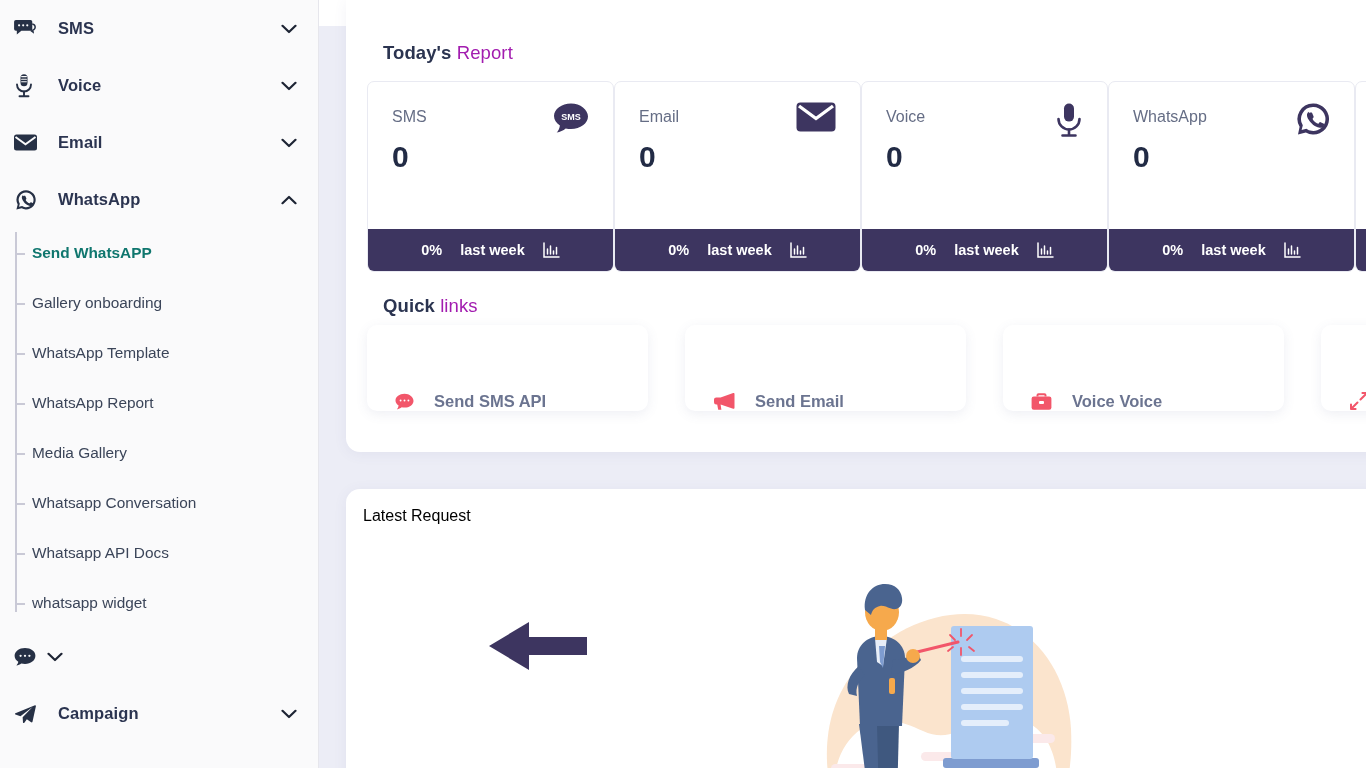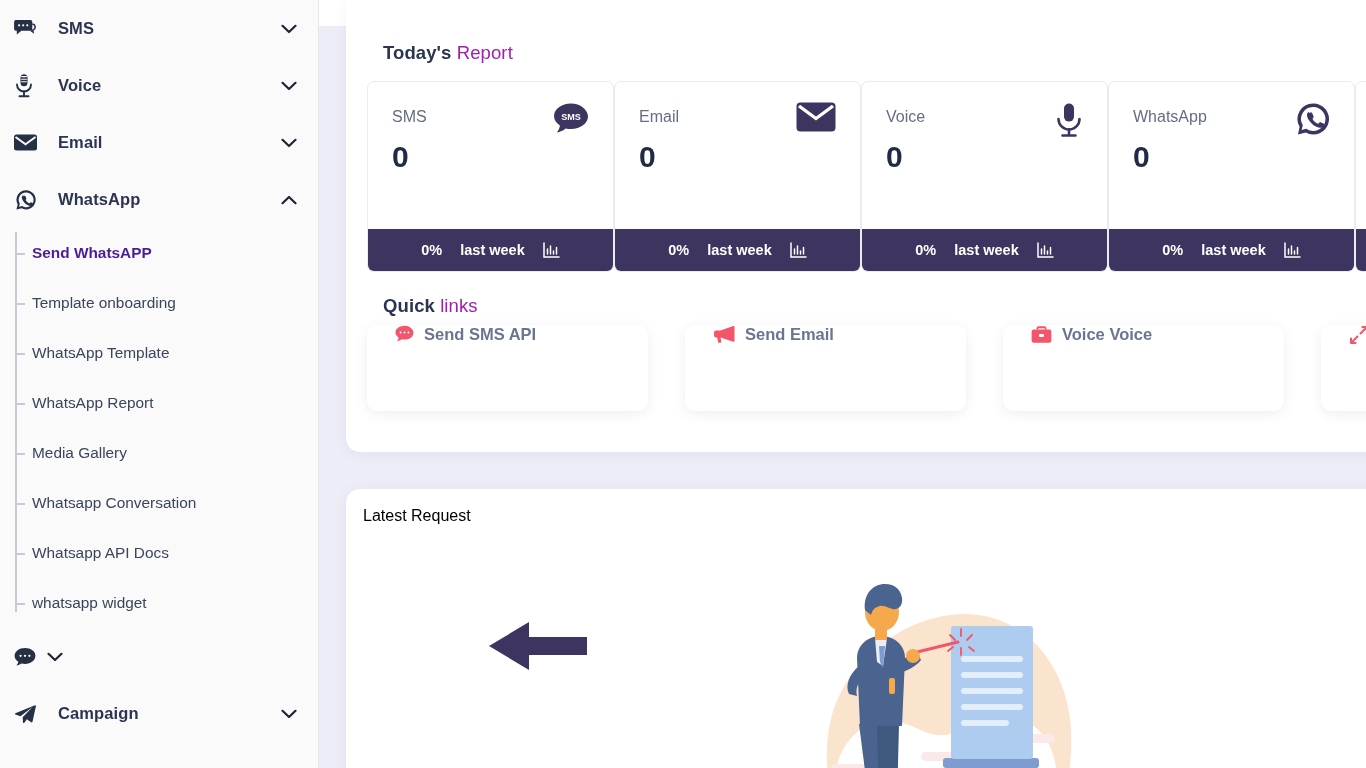--- a/index.html
+++ b/index.html
@@ -69,21 +69,21 @@
     position: absolute;
     left: 1px; top: 50%;
     width: 10px; height: 2px;
     background: #c9c9d6;
   }
   .sub-label {
     font-size: 15.4px;
     color: #3b4559;
     white-space: nowrap;
   }
-  .sub-item.active .sub-label { font-weight: 700; color: #4c1d95; }
+  .sub-item.active .sub-label { font-weight: 700; color: #0f766e; }
 
   
   #main {
     flex: 1 1 auto;
     height: 768px;
     background: #ecedf6;
     position: relative;
     overflow: hidden;
   }
   #main:before{
@@ -172,23 +172,23 @@
     position: absolute;
     left: 21px; top: 325px;
     display: flex;
   }
   .ql-card {
     width: 281px; height: 86px;
     background: #ffffff;
     border-radius: 10px;
     box-shadow: 0 3px 12px rgba(90,100,150,.10);
     margin-right: 37px;
-    display: flex; align-items: flex-start;
+    display: flex; align-items: flex-end;
     padding-left: 28px;
-    gap: 10px;
+    gap: 20px;
     cursor: pointer;
     flex: 0 0 281px;
   }
   .ql-ico { color: #f2566a; display: flex; align-items: center; }
   .ql-label {
     font-size: 16.5px;
     font-weight: 700;
     color: #6b7490;
     white-space: nowrap;
   }
@@ -289,21 +289,21 @@
               <path d="M1.5 8.2 8 2l6.5 6.2"></path>
             </svg>
         </span>
       </div>
 
       <div class="submenu">
         <div class="sub-item active">
           <span class="sub-label">Send WhatsAPP</span>
         </div>
         <div class="sub-item">
-          <span class="sub-label">Template onboarding</span>
+          <span class="sub-label">Gallery onboarding</span>
         </div>
         <div class="sub-item">
           <span class="sub-label">WhatsApp Template</span>
         </div>
         <div class="sub-item">
           <span class="sub-label">WhatsApp Report</span>
         </div>
         <div class="sub-item">
           <span class="sub-label">Media Gallery</span>
         </div>

